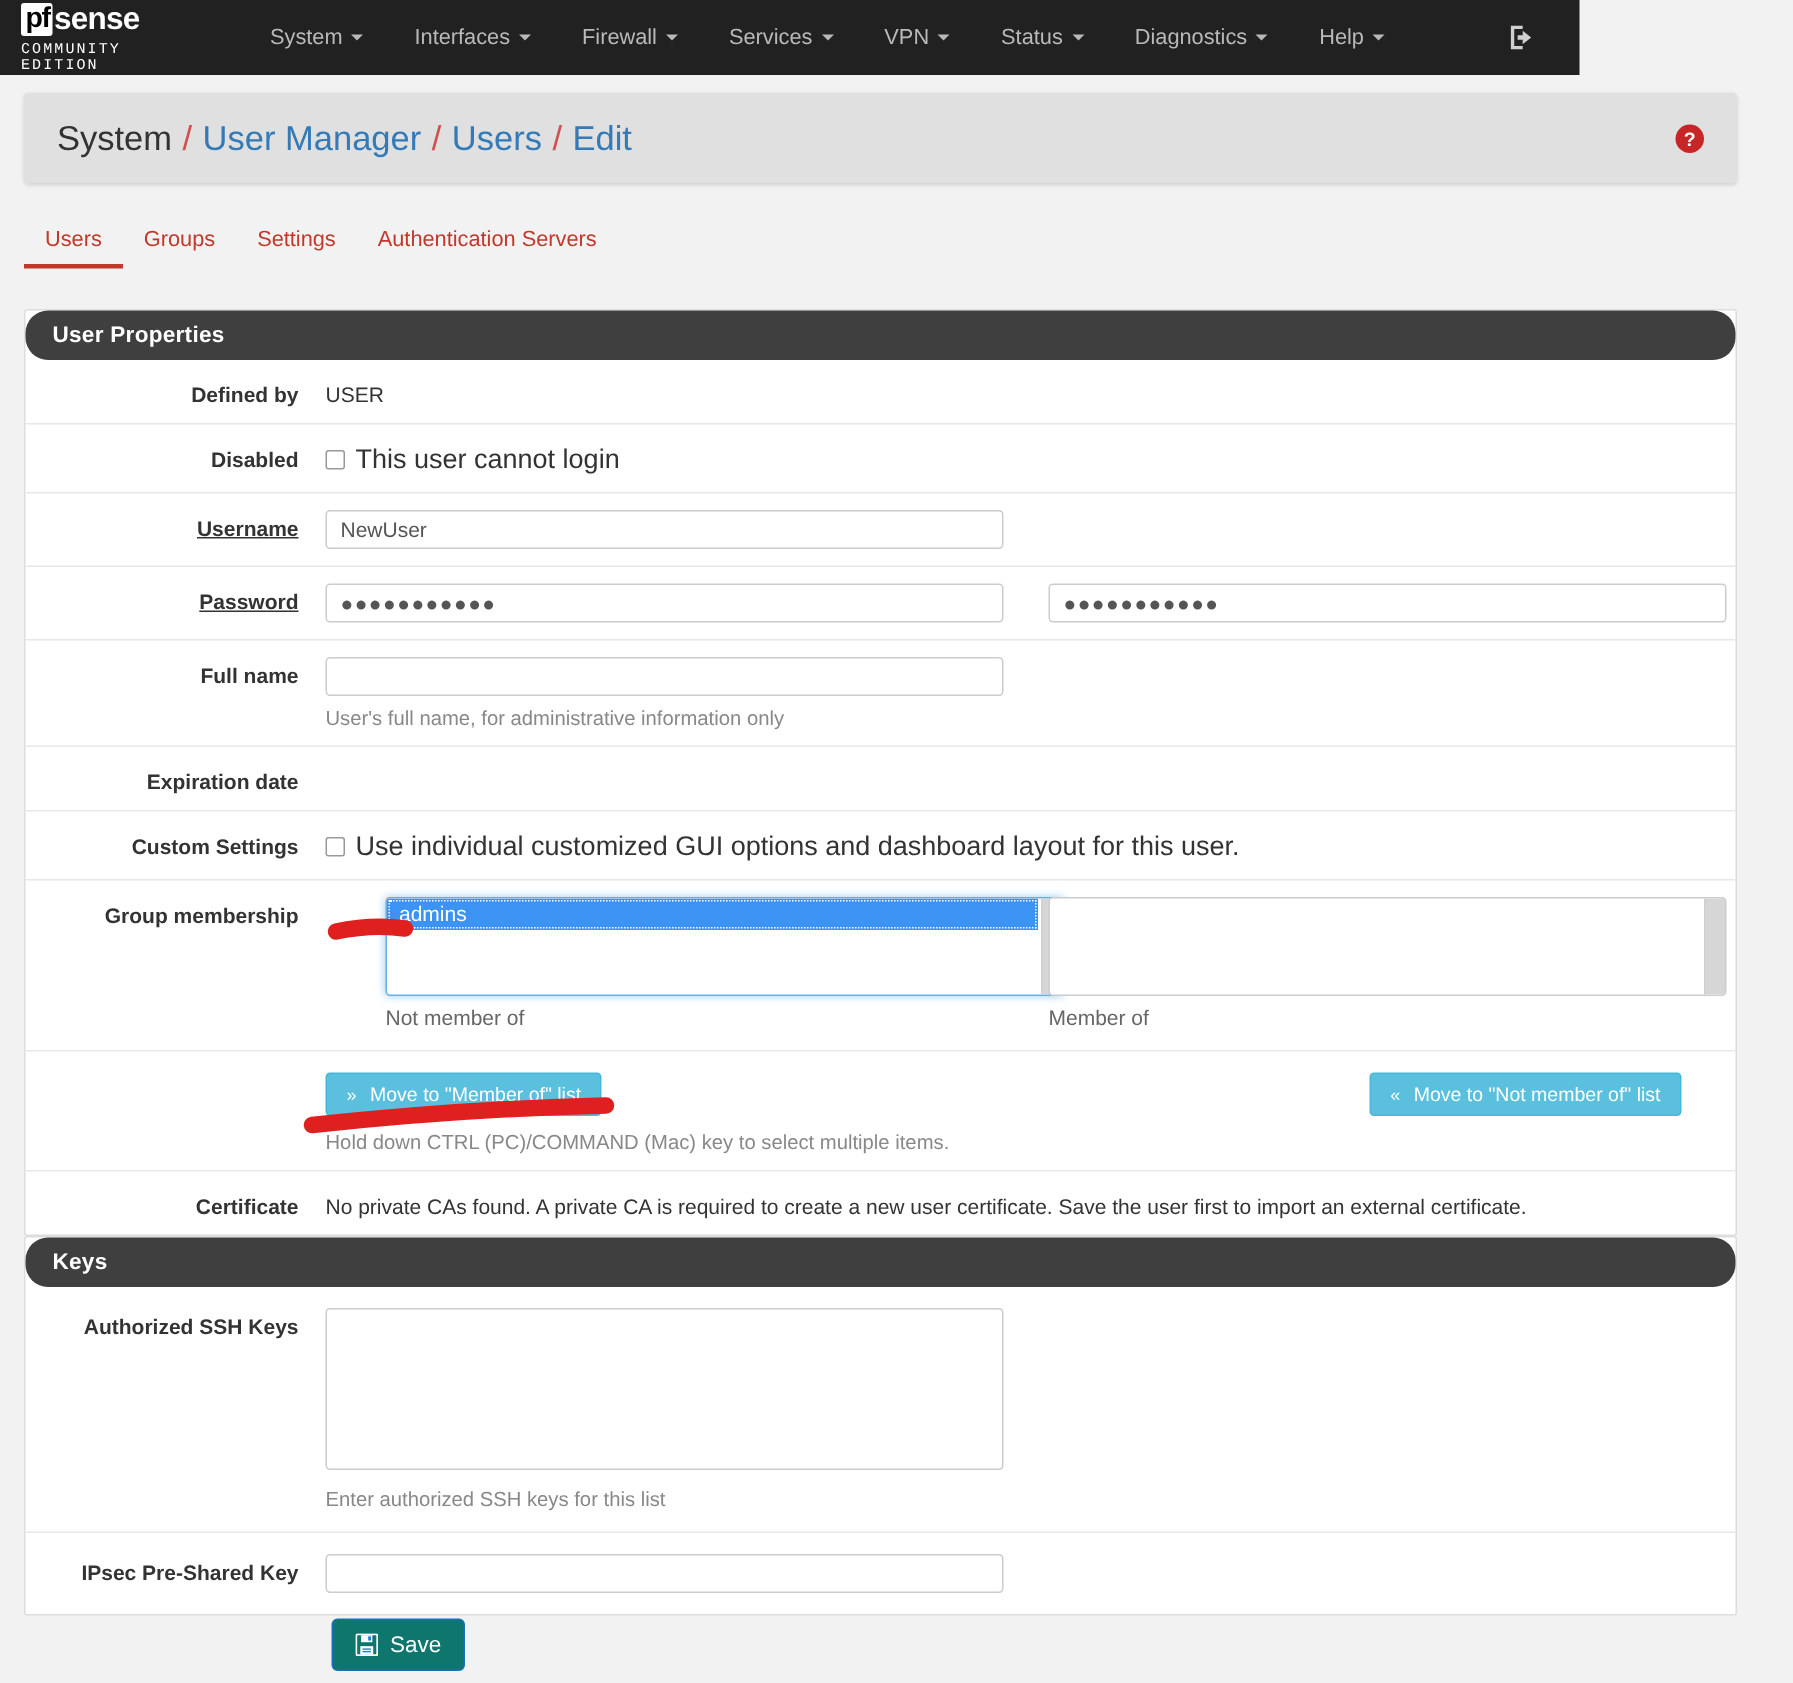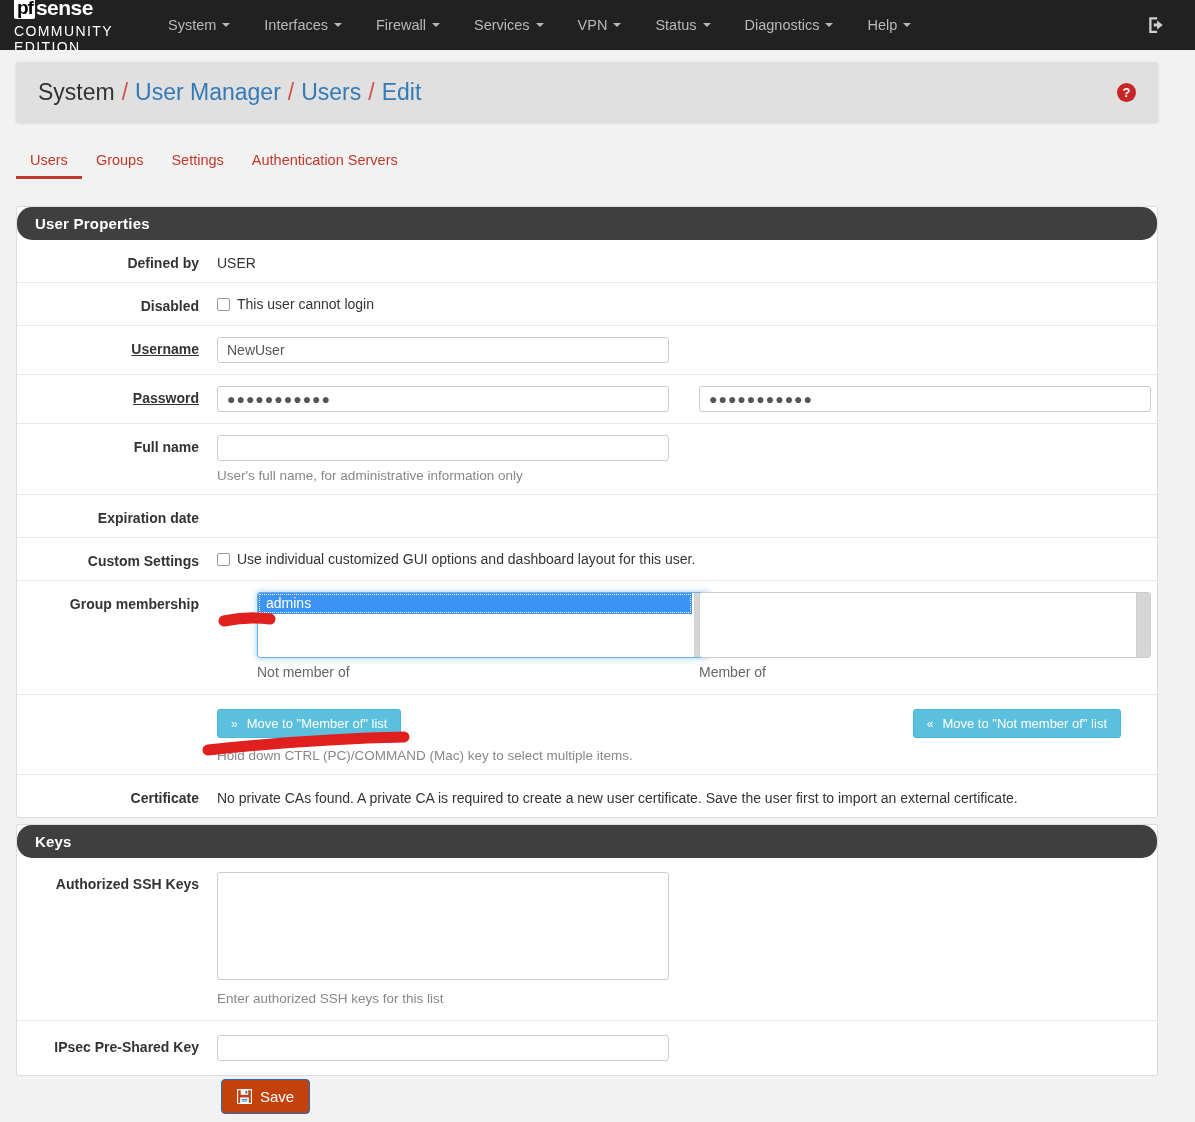--- a/index.html
+++ b/index.html
@@ -7,32 +7,32 @@
     margin: 0; padding: 0;
     width: 1195px; height: 1122px;
     background: #ffffff;
     font-family: "Liberation Sans", sans-serif;
     -webkit-font-smoothing: antialiased;
   }
   .page { position: relative; width: 1195px; height: 1122px; overflow: hidden; background:#f2f2f2; }
 
   
   .navbar {
-    position: absolute; top:0; left:0; width:1195px; height:50px;
-    background:#212121; display:flex; align-items:center;
+    position: absolute; top:0; left:0; width:1053px; height:50px;
+    background:#212121; display:flex; align-items:center;gap:12px;
   }
   .brand { display:flex; flex-direction:column; justify-content:center; margin-left:14px; width:107px; }
   .brand-logo { display:flex; align-items:center; height:26px; }
   .pf-badge {
     background:#ffffff; color:#000; font-weight:bold; font-size:19px;
     line-height:19px; padding:1px 2px 2px 3px; border-radius:2px;
     font-family:"Liberation Sans", sans-serif; letter-spacing:-1px;
   }
   .brand-rest { color:#ffffff; font-weight:bold; font-size:21px; letter-spacing:-0.5px; margin-left:1px; }
-  .brand-sub { color:#ffffff; font-size:14px; letter-spacing:1.4px; margin-top:2px; font-weight:normal; }
+  .brand-sub { color:#ffffff; font-size:10px; letter-spacing:1.4px; margin-top:2px; font-weight:normal;font-family:Liberation Mono, monospace; }
   .nav-items { display:flex; align-items:center; margin-left:30px; height:50px; }
   .nav-item {
     color:#b9b9b9; font-size:14.5px; padding:0 17px; height:50px;
     display:flex; align-items:center; cursor:pointer; white-space:nowrap;
   }
   .caret {
     display:inline-block; width:0; height:0; margin-left:6px;
     border-left:4px solid transparent; border-right:4px solid transparent;
     border-top:4px solid #b9b9b9;
   }
@@ -98,21 +98,21 @@
     font-family:"Liberation Sans", sans-serif;
   }
   .txt::placeholder { color:#999; }
   .dual { display:flex; gap:30px; }
   .pw { width:452px; letter-spacing:1px; }
   .chk-line { display:flex; align-items:center; padding-top:2px; }
   .chk {
     width:13px; height:13px; border:1px solid #999999; border-radius:2px;
     background:#fff; margin-right:7px; flex-shrink:0;
   }
-  .chk-label { font-size:14px; color:#333; }
+  .chk-label { font-size:18px; color:#333; }
 
   
   .sel-row { display:flex; gap:30px; }
   .sel-col { width:412px;padding-left:40px; }
   .sel-box {
     width:452px; height:66px; border:1px solid #cccccc; border-radius:3px;
     background:#fff; position:relative; overflow:hidden;
   }
   .sel-box.focused {
     border-color:#66afe9;
@@ -147,21 +147,21 @@
   
   .ta {
     width:452px; height:108px; border:1px solid #cccccc; border-radius:3px;
     padding:5px 9px; font-size:14px; color:#555; resize:none; background:#fff;
     font-family:"Liberation Sans", sans-serif;
   }
 
   
   .save-wrap { position:absolute; left:221px; }
   .btn-save {
-    background:#c2410c; border:1px solid #1a6fc4; color:#ffffff;
+    background:#0f766e; border:1px solid #1a6fc4; color:#ffffff;
     border-radius:4px; font-size:15px; padding:8px 15px;
     display:inline-flex; align-items:center; cursor:pointer;
     font-family:"Liberation Sans", sans-serif;
   }
   .btn-save svg { margin-right:8px; }
 
   
   .annot { position:absolute; pointer-events:none; }
 </style>
 </head>

